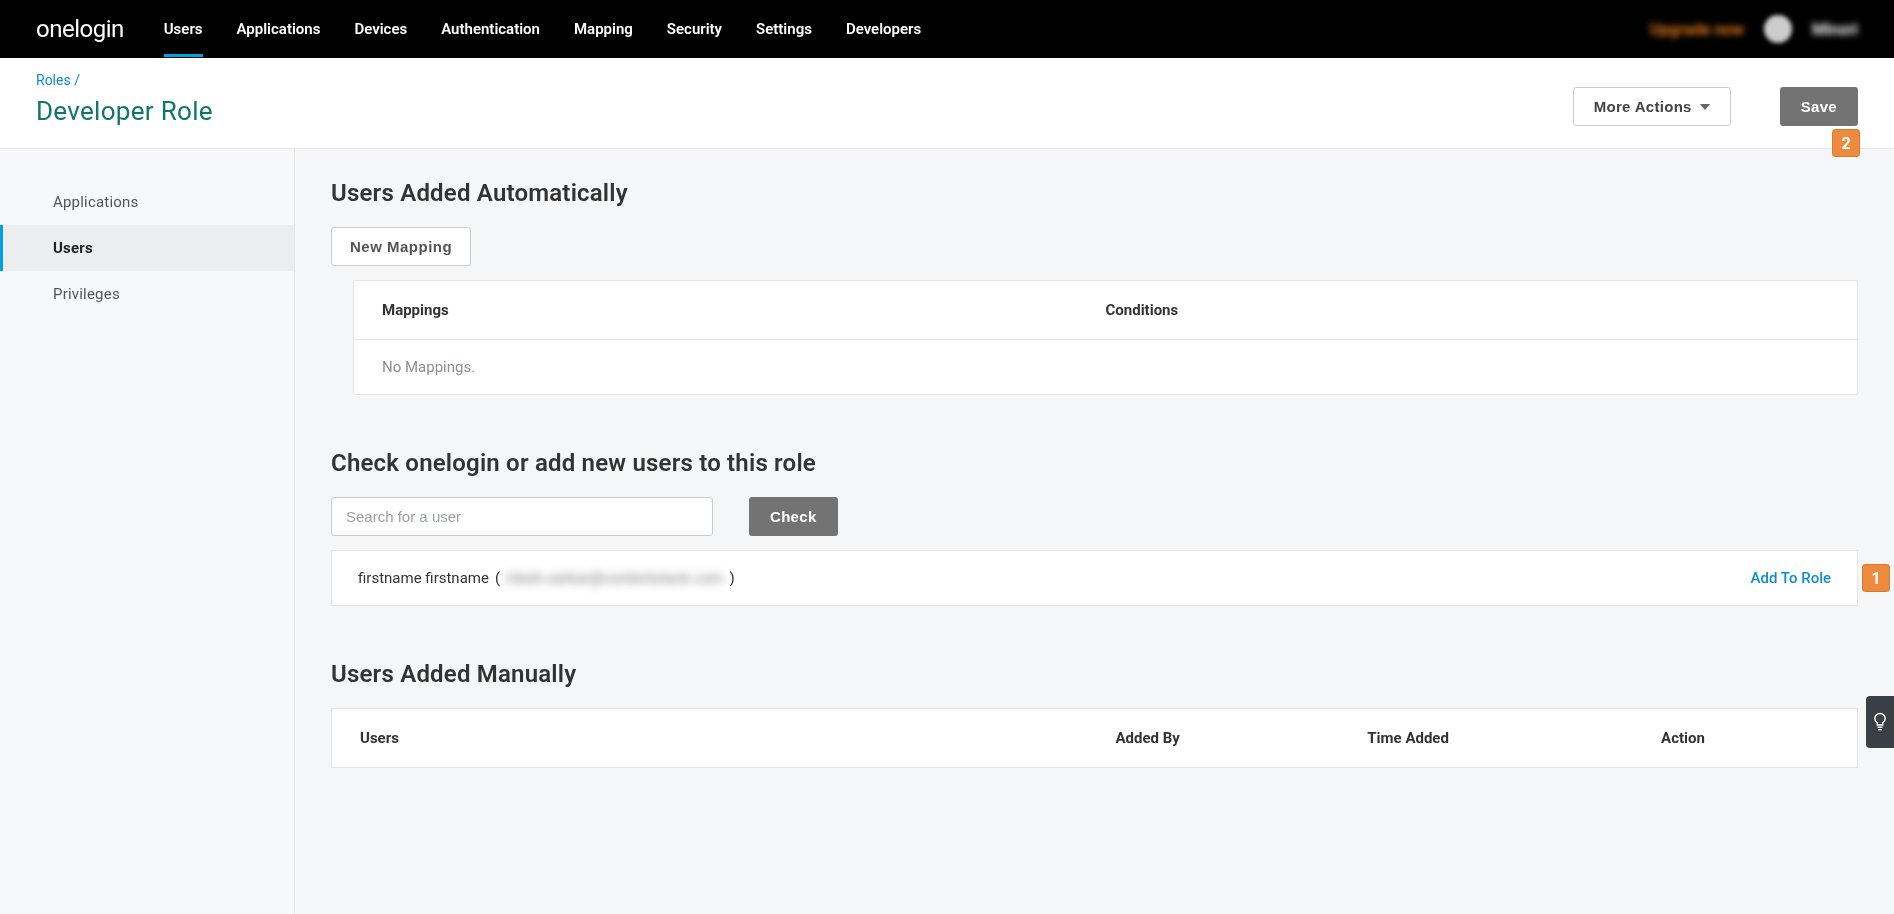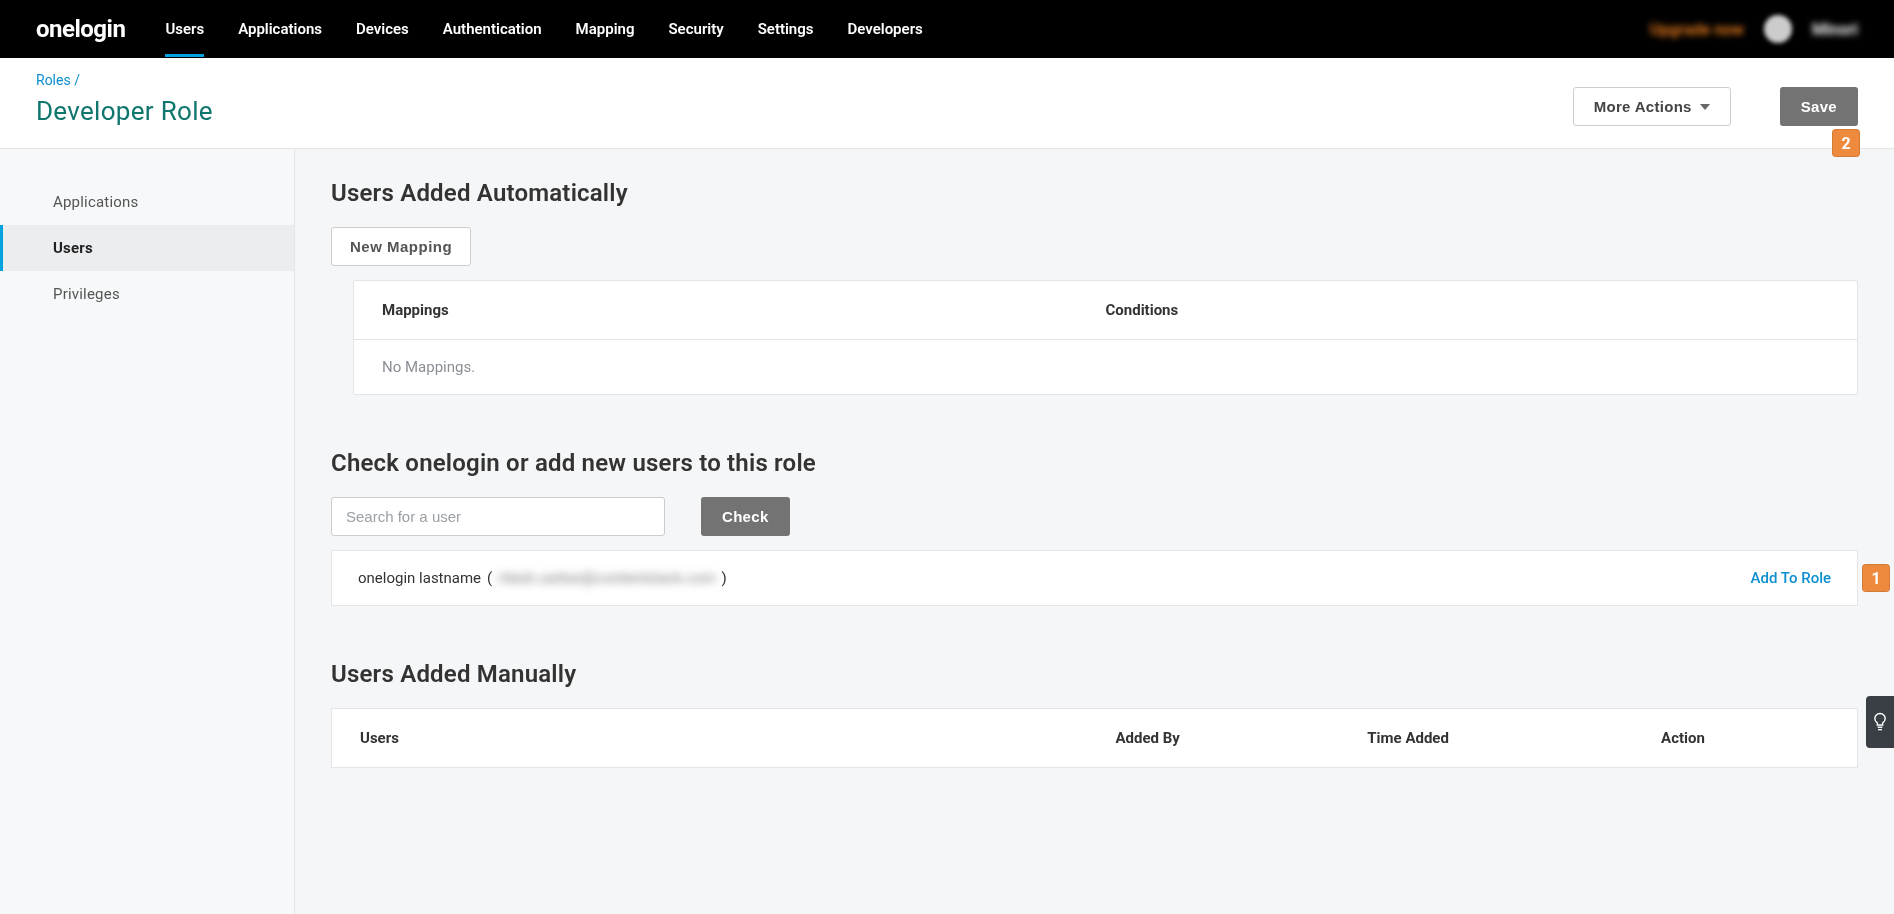--- a/index.html
+++ b/index.html
@@ -1,20 +1,20 @@
 <!DOCTYPE html>
 <html><head>
 <meta charset="utf-8">
 <style>
   * { margin: 0; padding: 0; box-sizing: border-box; }
   body { font-family: -apple-system, BlinkMacSystemFont, "Segoe UI", Roboto, Helvetica, Arial, sans-serif; background: #f5f6f7; color: #333; }
   
   
   .topnav { background: #000; height: 58px; display: flex; align-items: center; padding: 0 36px; }
-  .logo { color: #fff; font-size: 24px; font-weight: 700; letter-spacing: -0.5px; margin-right: 40px; }
+  .logo { color: #fff; font-size: 24px; font-weight: 400; letter-spacing: -0.5px; margin-right: 40px; }
   .nav-items { display: flex; gap: 34px; flex: 1; }
   .nav-item { color: #fff; font-size: 15px; font-weight: 600; cursor: pointer; position: relative; padding: 19px 0; }
   .nav-item.active::after { content: ""; position: absolute; bottom: 0; left: 0; right: 0; height: 3px; background: #00a3e0; }
   .nav-right { display: flex; align-items: center; gap: 20px; }
   .upgrade { color: #e67a1c; font-weight: 600; filter: blur(3px); }
   .avatar { width: 28px; height: 28px; border-radius: 50%; background: #ccc; filter: blur(2px); }
   .username { color: #fff; filter: blur(3px); font-weight: 600; }
 
   
   .subheader { background: #fff; border-bottom: 1px solid #e3e5e8; padding: 14px 36px 22px; display: flex; align-items: flex-end; justify-content: space-between; }
@@ -39,21 +39,21 @@
 
   .card { background: #fff; border: 1px solid #e3e5e8; border-radius: 2px; margin-top: 14px; margin-left: 22px; }
   .card-head { display: flex; padding: 20px 28px; font-weight: 700; font-size: 15px; color: #333; border-bottom: 1px solid #e3e5e8; }
   .card-head .col1 { flex: 1; }
   .card-head .col2 { flex: 1; }
   .card-body { padding: 18px 28px; color: #8a8f95; font-size: 15px; }
 
   .section { margin-bottom: 54px; }
 
   .search-row { display: flex; gap: 8px; margin-bottom: 14px; }
-  .input-text { border: 1px solid #ccc; border-radius: 3px; padding: 10px 14px; font-size: 15px; width: 334px; color: #333; }
+  .input-text { border: 1px solid #ccc; border-radius: 3px; padding: 10px 14px; font-size: 15px; width: 382px; color: #333; }
   .input-text::placeholder { color: #9aa0a6; }
 
   .result-card { background: #fff; border: 1px solid #e3e5e8; padding: 18px 26px; display: flex; align-items: center; justify-content: space-between; }
   .result-text { font-size: 15px; color: #333; display: flex; align-items: center; gap: 6px; }
   .blurred-email { filter: blur(4px); color: #777; display: inline-block; }
   .add-link { color: #0d8ecf; font-size: 15px; cursor: pointer; font-weight: 500; }
 
   .manual-head { display: flex; padding: 20px 28px; font-weight: 700; font-size: 15px; color: #333; background: #fff; border: 1px solid #e3e5e8; }
   .mh-users { flex: 1.8; }
   .mh-addedby { flex: 0.6; }
@@ -132,21 +132,21 @@
 
     <div class="section">
       <div class="section-title">Check onelogin or add new users to this role</div>
       <div class="search-row">
         <input type="text" class="input-text" placeholder="Search for a user" style="">
         <button class="btn btn-primary">Check</button>
       </div>
       <div class="callout-1-wrap">
         <div class="result-card">
           <div class="result-text">
-            <span>onelogin lastname</span>
+            <span>firstname firstname</span>
             <span> ( </span>
             <span class="blurred-email">ritesh.sarkar@contentstack.com</span>
             <span> )</span>
           </div>
           <div class="add-link">Add To Role</div>
         </div>
         <div class="callout callout-1">1</div>
       </div>
     </div>
 

